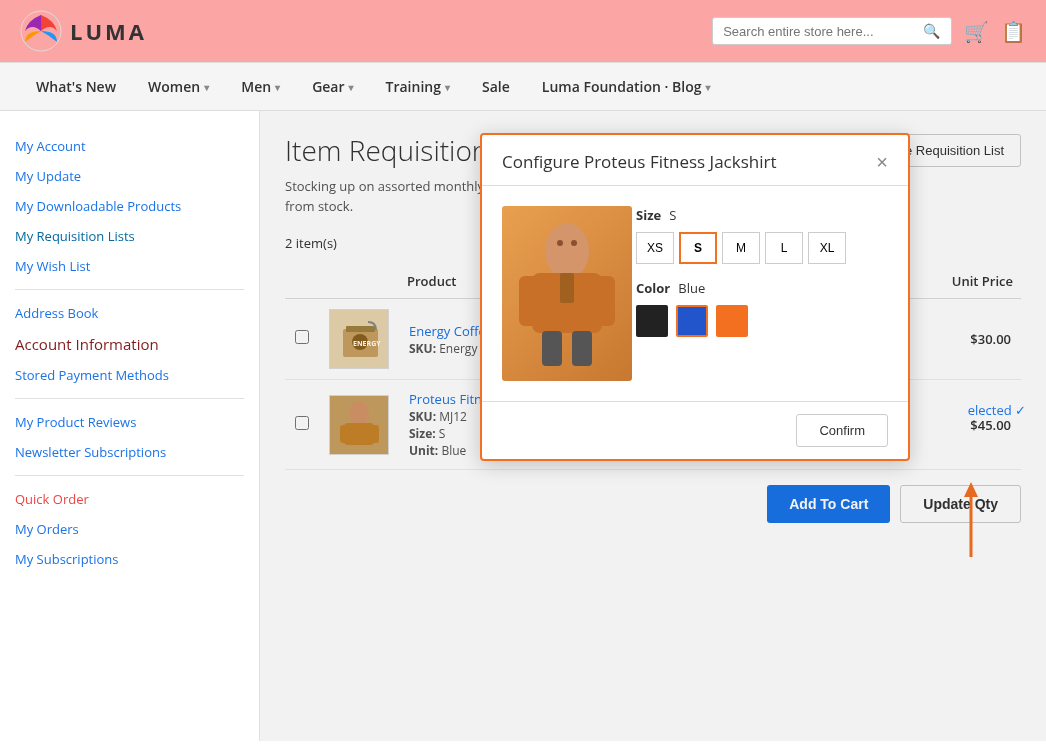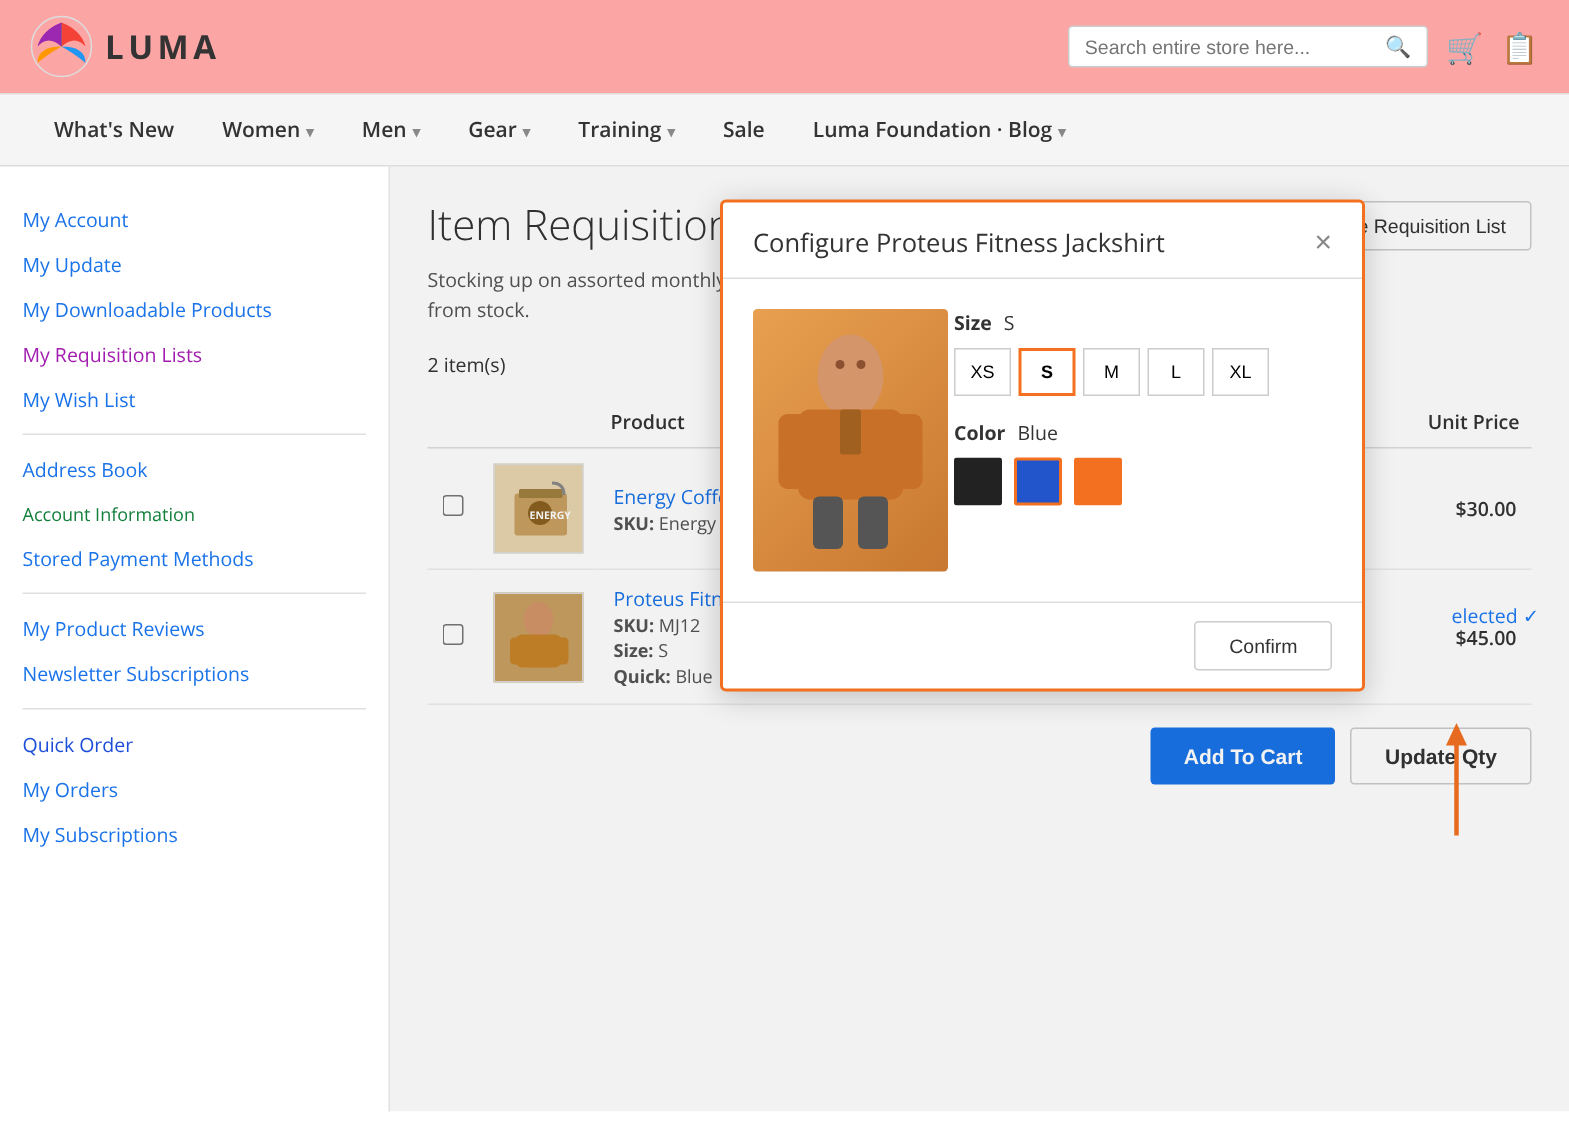--- a/index.html
+++ b/index.html
@@ -59,31 +59,31 @@
     <span style="font-size:10px;color:#888;">▾</span>
   </div>
 </nav>
 
 <div style="display:flex;height:calc(750px - 120px);">
 
   <aside style="width:260px;border-right:1px solid #e0e0e0;padding:20px 15px;overflow-y:auto;flex-shrink:0;">
     <a style="display:block;padding:6px 0;color:#1a73e8;font-size:13px;cursor:pointer;text-decoration:none;">My Account</a>
     <a style="display:block;padding:6px 0;color:#1a73e8;font-size:13px;cursor:pointer;text-decoration:none;">My Update</a>
     <a style="display:block;padding:6px 0;color:#1a73e8;font-size:13px;cursor:pointer;text-decoration:none;">My Downloadable Products</a>
-    <a style="display:block;padding:6px 0;color:#a21caf;font-size:13px;cursor:pointer;text-decoration:none;">My Requisition Lists</a>
+    <a style="display:block;padding:6px 0;color:#0369a1;font-size:13px;cursor:pointer;text-decoration:none;">My Requisition Lists</a>
     <a style="display:block;padding:6px 0;color:#1a73e8;font-size:13px;cursor:pointer;text-decoration:none;">My Wish List</a>
     <hr style="border:none;border-top:1px solid #e0e0e0;margin:8px 0;">
     <a style="display:block;padding:6px 0;color:#1a73e8;font-size:13px;cursor:pointer;text-decoration:none;">Address Book</a>
-    <a style="display:block;padding:6px 0;color:#15803d;font-size:12px;cursor:pointer;text-decoration:none;">Account Information</a>
+    <a style="display:block;padding:6px 0;color:#7f1d1d;font-size:15px;cursor:pointer;text-decoration:none;">Account Information</a>
     <a style="display:block;padding:6px 0;color:#1a73e8;font-size:13px;cursor:pointer;text-decoration:none;">Stored Payment Methods</a>
     <hr style="border:none;border-top:1px solid #e0e0e0;margin:8px 0;">
     <a style="display:block;padding:6px 0;color:#1a73e8;font-size:13px;cursor:pointer;text-decoration:none;">My Product Reviews</a>
     <a style="display:block;padding:6px 0;color:#1a73e8;font-size:13px;cursor:pointer;text-decoration:none;">Newsletter Subscriptions</a>
     <hr style="border:none;border-top:1px solid #e0e0e0;margin:8px 0;">
-    <a style="display:block;padding:6px 0;color:#1d4ed8;font-size:13px;cursor:pointer;text-decoration:none;">Quick Order</a>
+    <a style="display:block;padding:6px 0;color:#ef4444;font-size:13px;cursor:pointer;text-decoration:none;">Quick Order</a>
     <a style="display:block;padding:6px 0;color:#1a73e8;font-size:13px;cursor:pointer;text-decoration:none;">My Orders</a>
     <a style="display:block;padding:6px 0;color:#1a73e8;font-size:13px;cursor:pointer;text-decoration:none;">My Subscriptions</a>
   </aside>
 
   <main style="flex:1;padding:20px 25px;overflow-y:auto;position:relative;">
 
     <div style="display:flex;align-items:center;justify-content:space-between;margin-bottom:8px;">
       <div style="display:flex;align-items:baseline;gap:15px;">
         <h1 style="font-size:28px;font-weight:300;color:#333;display:inline-block;">Item Requisition</h1>
         <a style="color:#1a73e8;font-size:13px;cursor:pointer;text-decoration:none;">Edit</a>
@@ -148,21 +148,21 @@
                 <rect x="12" y="28" width="30" height="22" rx="4" fill="#c8842a"></rect>
                 <rect x="8" y="30" width="10" height="18" rx="3" fill="#c8842a"></rect>
                 <rect x="37" y="30" width="10" height="18" rx="3" fill="#c8842a"></rect>
               </svg>
             </div>
           </td>
           <td style="padding:10px;border-bottom:1px solid #eee;vertical-align:middle;">
             <div style="color:#1a73e8;font-size:13px;cursor:pointer;">Proteus Fitness Jackshirt</div>
             <div style="font-size:12px;color:#555;"><strong>SKU:</strong> <span>MJ12</span></div>
             <div style="font-size:12px;color:#555;"><strong>Size:</strong> <span>S</span></div>
-            <div style="font-size:12px;color:#555;"><strong>Quick:</strong> <span>Blue</span></div>
+            <div style="font-size:12px;color:#555;"><strong>Unit:</strong> <span>Blue</span></div>
           </td>
           <td style="padding:10px;border-bottom:1px solid #eee;vertical-align:middle;">
             <input type="text" value="1" style="width: 50px; border: 1px solid rgb(204, 204, 204); padding: 4px 6px; text-align: center; font-size: 13px;">
           </td>
           <td style="padding:10px;border-bottom:1px solid #eee;vertical-align:middle;text-align:right;">
             
             <span style="display:inline-block;width:34px;height:34px;background:#f37021;border-radius:50%;text-align:center;line-height:34px;color:#fff;font-size:14px;cursor:pointer;margin-right:4px;">✏</span>
             <button style="background:none;border:none;cursor:pointer;color:#888;font-size:16px;">🗑</button>
           </td>
           <td style="padding:10px;border-bottom:1px solid #eee;vertical-align:middle;text-align:right;">

